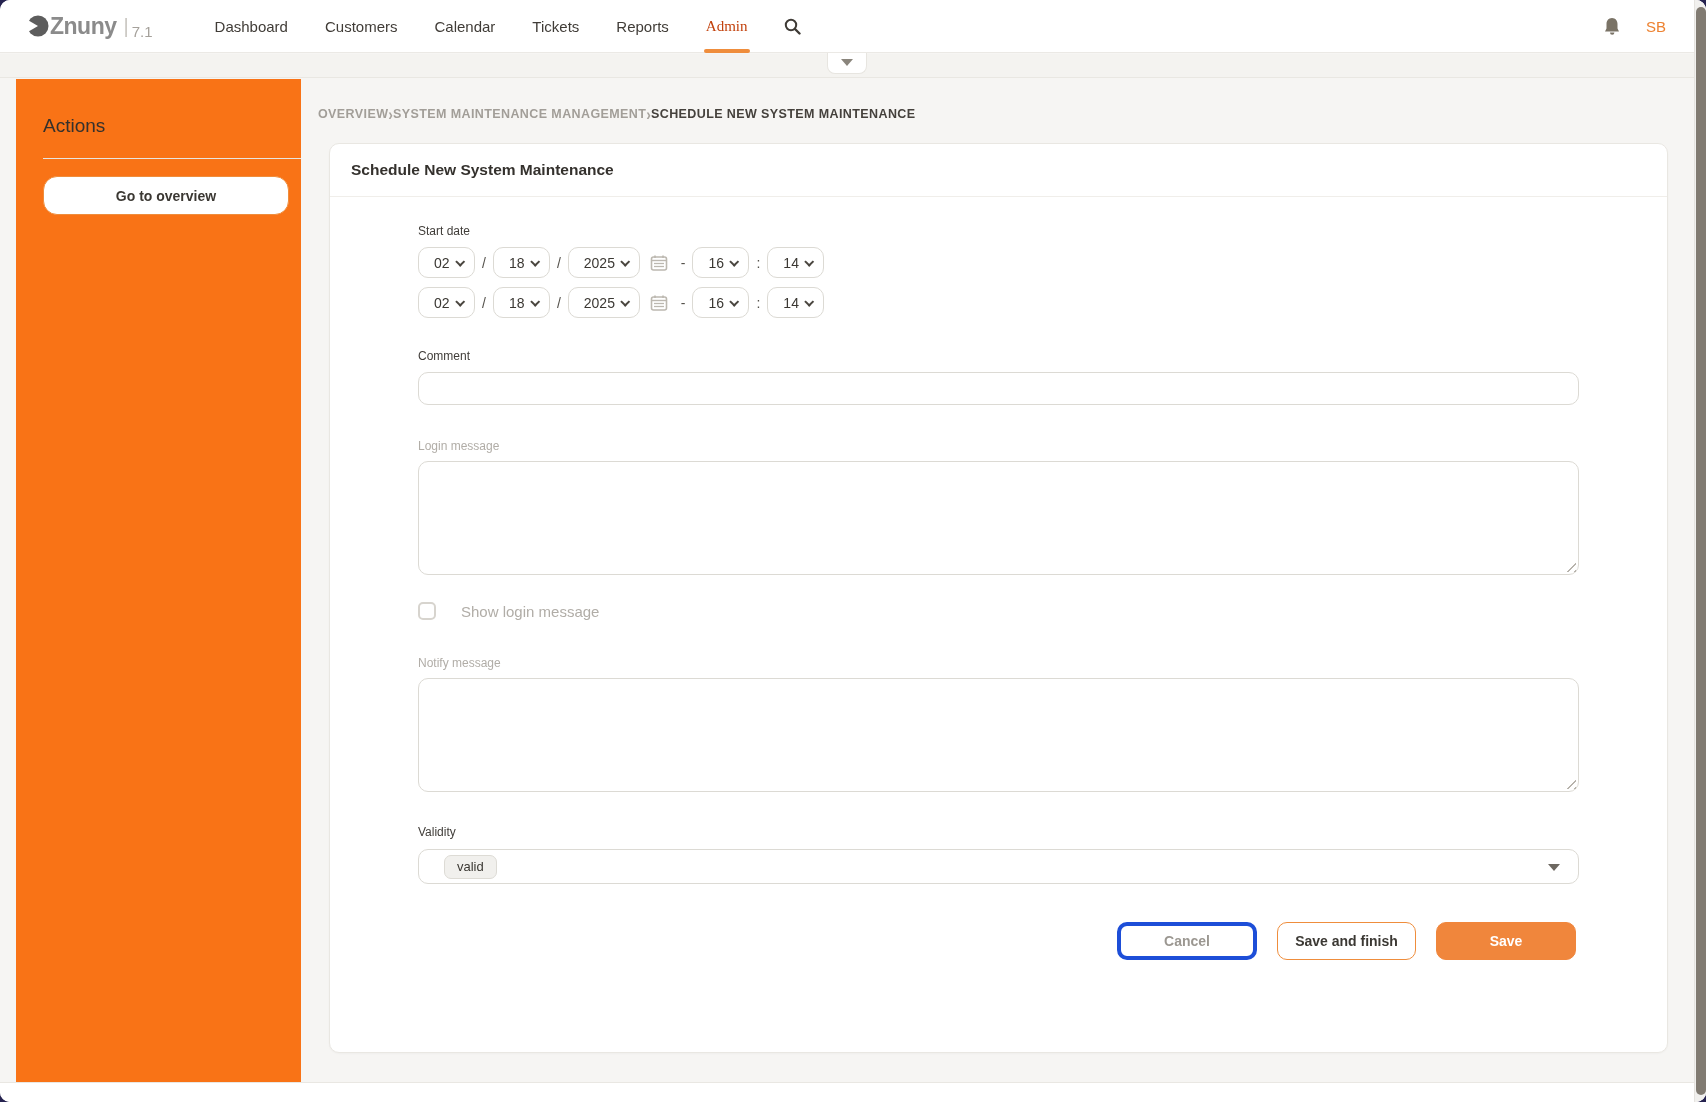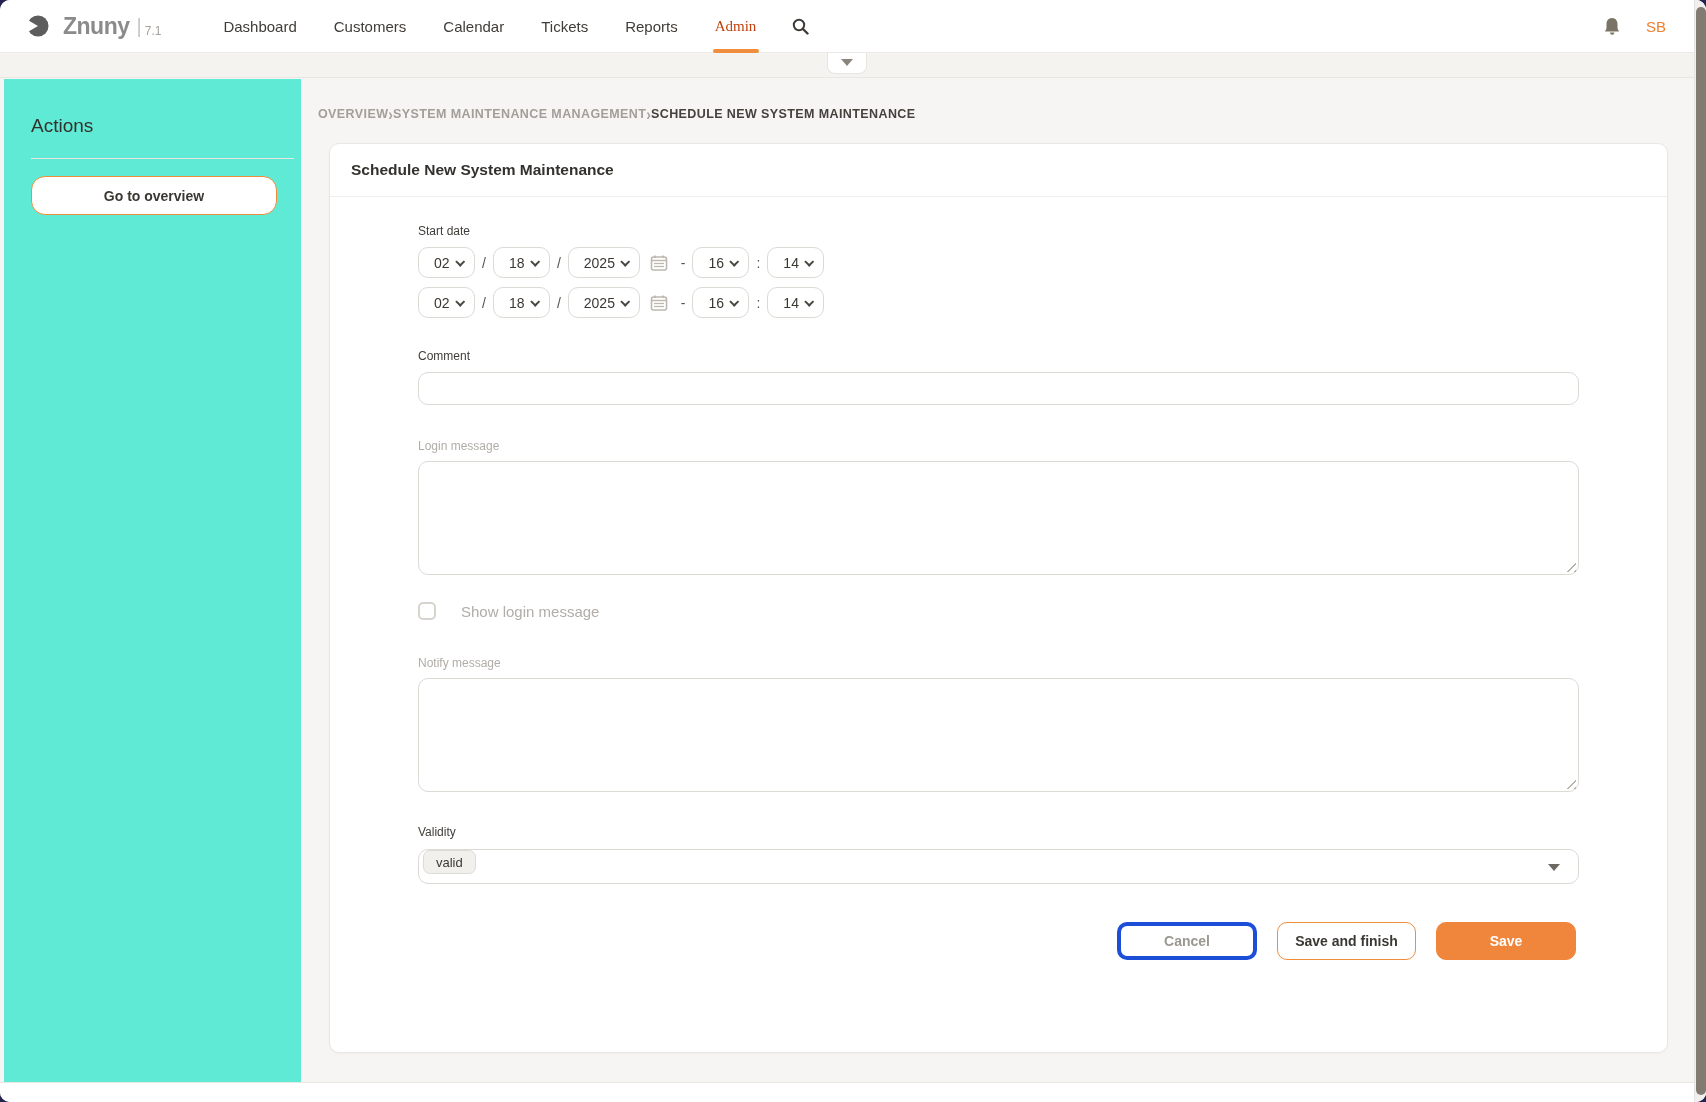--- a/index.html
+++ b/index.html
@@ -2,39 +2,39 @@
 <html><head>
 <meta charset="utf-8">
 <style>
   * { margin:0; padding:0; box-sizing:border-box; }
   html,body { width:1706px; height:1102px; background:#262350; font-family:"Liberation Sans", sans-serif; }
   .screen { position:relative; width:1706px; height:1102px; background:#f6f5f3; border-radius:10px; overflow:hidden; }
 
   
   .navbar { position:absolute; left:0; top:0; width:1706px; height:53px; background:#ffffff; border-bottom:1px solid #ebe9e5; display:flex; align-items:center; z-index:5; }
   .brand { display:flex; align-items:center; margin-left:26px; }
-  .brand-name { color:#8b8b8b; font-weight:700; font-size:23px; letter-spacing:-0.5px; margin-left:13px; }
+  .brand-name { color:#8b8b8b; font-weight:700; font-size:23px; letter-spacing:-0.5px; margin-left:0; }
   .brand-sep { color:#c9c6c0; font-weight:300; font-size:20px; margin:0 3px 0 7px; }
-  .brand-version { color:#a5a19b; font-size:12px; margin-top:10px; }
+  .brand-version { color:#a5a19b; font-size:15px; margin-top:10px; }
   .nav-items { display:flex; align-items:center; margin-left:62px; gap:37px; height:100%; }
   .nav-item { position:relative; font-size:15px; color:#403c37; height:100%; display:flex; align-items:center; cursor:pointer; }
   .nav-item.active { color:#c2410c;font-family:Liberation Serif, serif; }
   .nav-item.active .nav-underline { position:absolute; left:50%; transform:translateX(-50%); bottom:-1px; width:46px; height:4px; background:#ef8d3c; border-radius:3px; }
   .nav-search { margin-left:36px; display:flex; align-items:center; cursor:pointer; }
   .nav-right { margin-left:auto; display:flex; align-items:center; gap:24px; margin-right:40px; }
   .bell { cursor:pointer; display:flex; }
   .user-initials { color:#ed8231; font-size:15px; font-weight:400; cursor:pointer; }
 
   
   .subbar { position:absolute; left:0; top:54px; width:1706px; height:24px; background:#f4f3f0; border-bottom:1px solid #e9e7e2; }
   .collapse-tab { position:absolute; left:827px; top:-2px; width:40px; height:22px; background:#ffffff; border:1px solid #e7e5e0; border-top:none; border-radius:0 0 8px 8px; display:flex; align-items:center; justify-content:center; cursor:pointer; }
   .tri-down { width:0; height:0; border-left:6px solid transparent; border-right:6px solid transparent; border-top:7px solid #8a857c; }
 
   
-  .sidebar { position:absolute; left:4px; top:79px; width:301px; height:1003px; background:#5eead4; border-right:1px solid #eceae6; }
+  .sidebar { position:absolute; left:16px; top:79px; width:301px; height:1003px; background:#f97316; border-right:1px solid #eceae6; }
   .sidebar-title { font-size:19px; font-weight:400; color:#34312d; margin:36px 0 0 27px; }
   .sidebar-divider { border:none; border-top:1px solid #e7e5e0; margin:21px 10px 0 27px; }
   .sidebar-btn { display:block; width:246px; height:39px; margin:17px 0 0 27px; background:#ffffff; border:1px solid #ef8d3c; border-radius:14px; font-family:"Liberation Sans", sans-serif; font-size:14px; font-weight:700; color:#3b3833; cursor:pointer; }
 
   
   .main { position:absolute; left:301px; top:79px; width:1393px; height:1003px; background:#f6f5f3; }
   .breadcrumb { display:flex; align-items:center; margin:27px 0 0 17px; }
   .crumb { font-size:12.5px; font-weight:700; color:#a29e98; letter-spacing:0.4px; cursor:pointer; }
   .crumb.current { color:#45413c; cursor:default; }
   .crumb-sep { color:#a8a49e; font-size:14px; font-weight:700; transform:scaleY(1.2); }
@@ -56,21 +56,21 @@
 
   .text-input { width:1161px; height:33px; margin-top:9px; background:#fff; border:1px solid #dcdad4; border-radius:10px; font-family:"Liberation Sans", sans-serif; font-size:14px; color:#3b3833; padding:0 14px; outline:none; }
   .textarea-wrap { position:relative; width:1161px; height:114px; margin-top:8px; }
   .textarea { width:100%; height:100%; background:#fff; border:1px solid #dcdad4; border-radius:10px; resize:none; outline:none; font-family:"Liberation Sans", sans-serif; font-size:14px; color:#3b3833; padding:8px 12px; }
   .resize-grip { position:absolute; right:3px; bottom:3px; width:11px; height:11px; clip-path:polygon(100% 0, 100% 100%, 0 100%); background:repeating-linear-gradient(135deg, #b7b3ac 0 1.5px, transparent 1.5px 4.5px); cursor:nwse-resize; }
 
   .checkbox-row { display:flex; align-items:center; margin-top:27px;gap:12px; }
   .checkbox { width:18px; height:18px; border:2px solid #d7d4ce; border-radius:5px; background:#fff; cursor:pointer; }
   .checkbox-label { margin-left:13px; font-size:15px; color:#b1ada7; }
 
-  .validity-select { position:relative; width:1161px; height:35px; margin-top:10px; background:#fff; border:1px solid #dcdad4; border-radius:10px; display:flex; align-items:flex-start; padding-left:4px; cursor:pointer; }
+  .validity-select { position:relative; width:1161px; height:35px; margin-top:10px; background:#fff; border:1px solid #dcdad4; border-radius:10px; display:flex; align-items:center; padding-left:25px; cursor:pointer; }
   .chip { background:#f1f0ed; border:1px solid #dddbd5; border-radius:7px; height:24px; display:flex; align-items:center; padding:0 12px; font-size:13px; color:#3b3833; }
   .validity-caret { position:absolute; right:18px; top:14px; width:0; height:0; border-left:6px solid transparent; border-right:6px solid transparent; border-top:7px solid #6d6861; }
 
   .btn-row { display:flex; justify-content:flex-end; gap:20px; padding:38px 91px 0 0; }
   .btn { height:38px; border-radius:10px; font-family:"Liberation Sans", sans-serif; font-size:14px; font-weight:700; cursor:pointer; }
   .btn-cancel { width:140px; background:#fff; border:4px solid #1d4ed8; color:#9b9791; }
   .btn-outline { width:139px; background:#fff; border:1px solid #ef8d3c; color:#3b3833; }
   .btn-primary { width:140px; background:#f0863c; border:1px solid #f0863c; color:#ffffff; }
 
   

